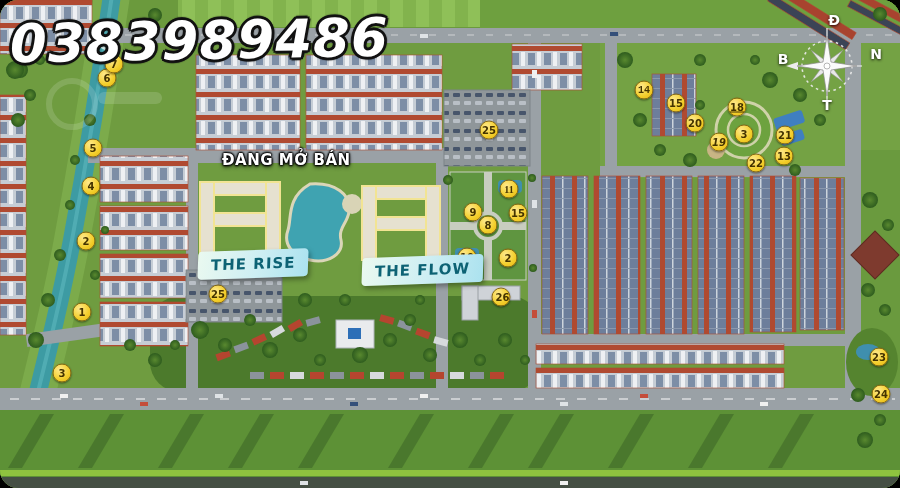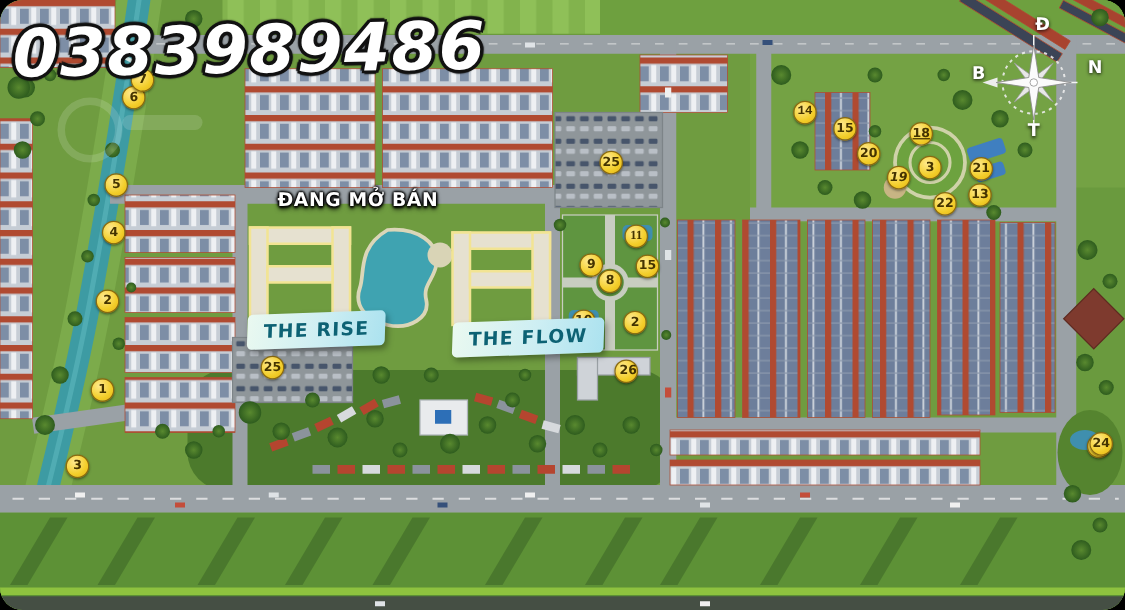--- a/index.html
+++ b/index.html
@@ -329,21 +329,21 @@
         <div class="marker" style="left: 644px; top: 90px; font-family: Liberation Mono, monospace;">14</div>
         <div class="marker" style="left: 654px; top: 103px; margin-left: 22px;">15</div>
         <div class="marker" style="left: 744px; top: 134px;">3</div>
         <div class="marker" style="left: 784px; top: 156px;">13</div>
         <div class="marker" style="left: 737px; top: 107px; text-decoration: underline;">18</div>
         <div class="marker" style="left: 719px; top: 142px; font-style: italic;">19</div>
         <div class="marker" style="left: 695px; top: 123px;">20</div>
         <div class="marker" style="left: 785px; top: 135px;">21</div>
         <div class="marker" style="left: 756px; top: 163px;">22</div>
         <div class="marker" style="left: 879px; top: 357px;">23</div>
-        <div class="marker" style="left: 881px; top: 355px;">24</div>
+        <div class="marker" style="left: 881px; top: 394px;">24</div>
         <div class="marker" style="left: 489px; top: 130px;">25</div>
         <div class="marker" style="left: 218px; top: 294px;">25</div>
         <div class="marker" style="left: 501px; top: 297px; text-align: right;">26</div>
       </div>
 
     <div class="compass">
       <svg width="112" height="112" viewBox="0 0 112 112">
         <circle cx="55" cy="56" r="25" fill="none" stroke="#ececec" stroke-width="1.6" stroke-dasharray="2.5 3.5" opacity=".9"></circle>
         <line x1="55" y1="18" x2="55" y2="94" stroke="#f5f5f5" stroke-width="1.2"></line>
         <line x1="20" y1="56" x2="90" y2="56" stroke="#f5f5f5" stroke-width="1.2"></line>

